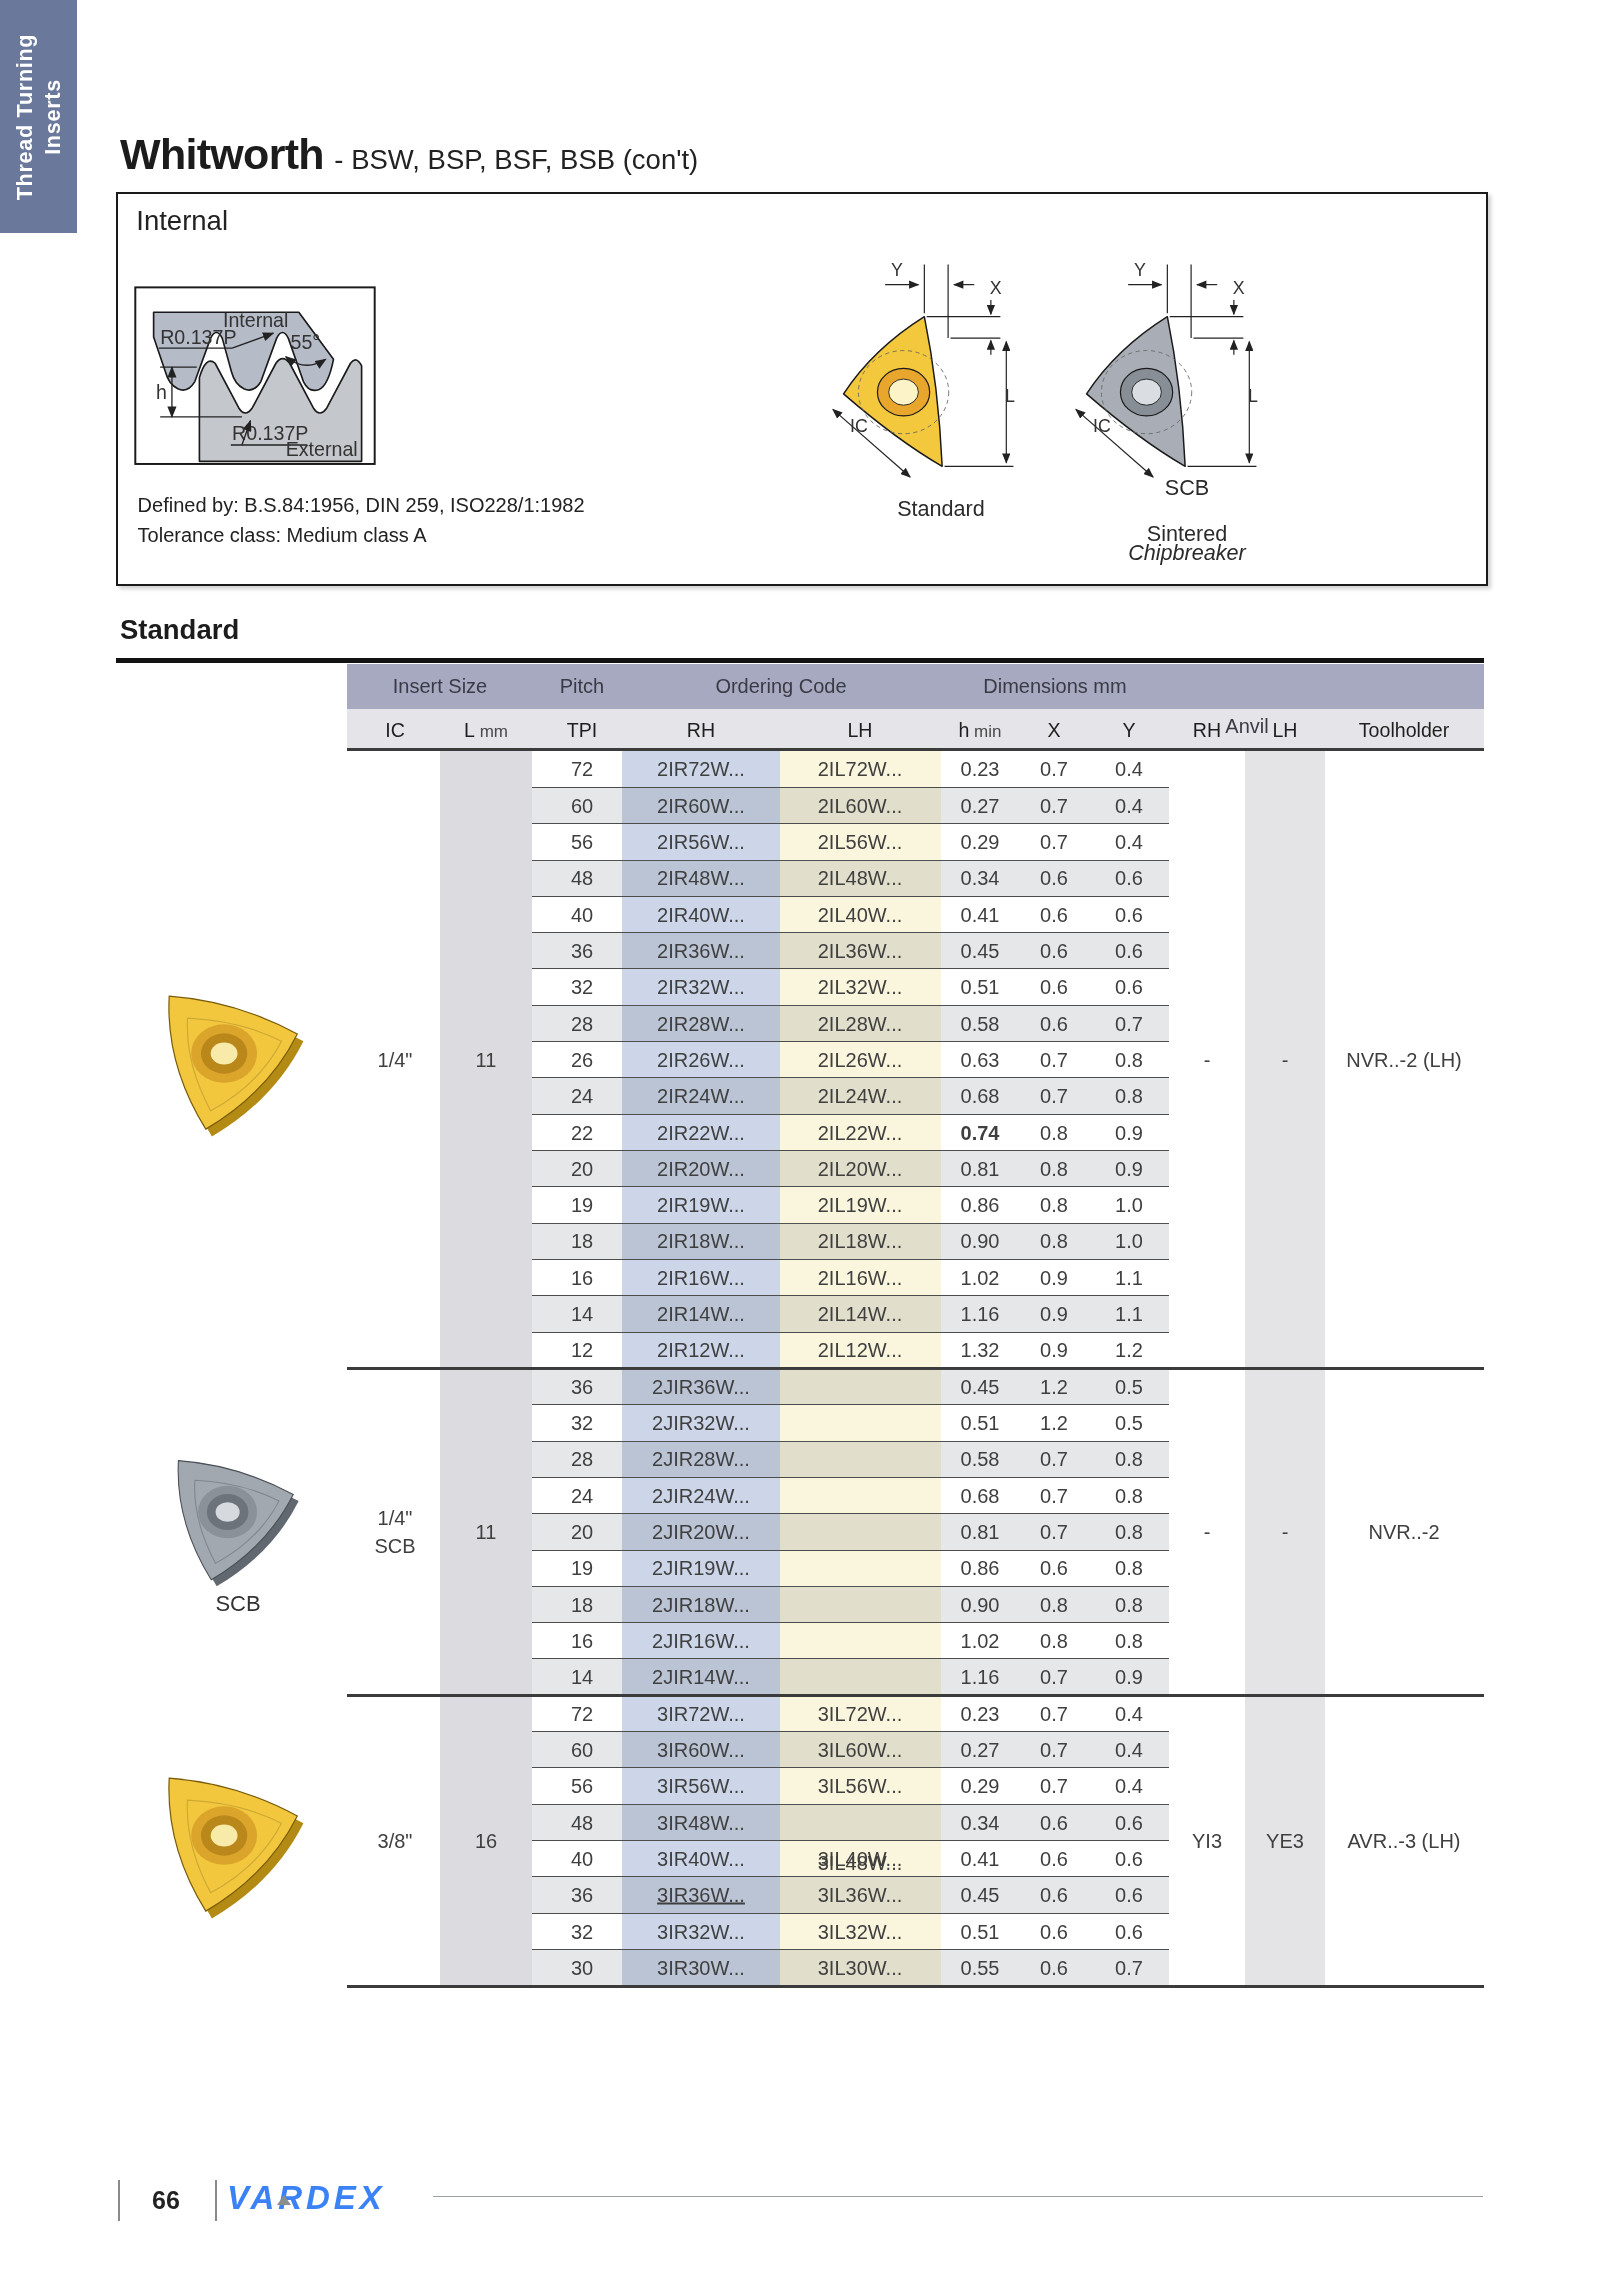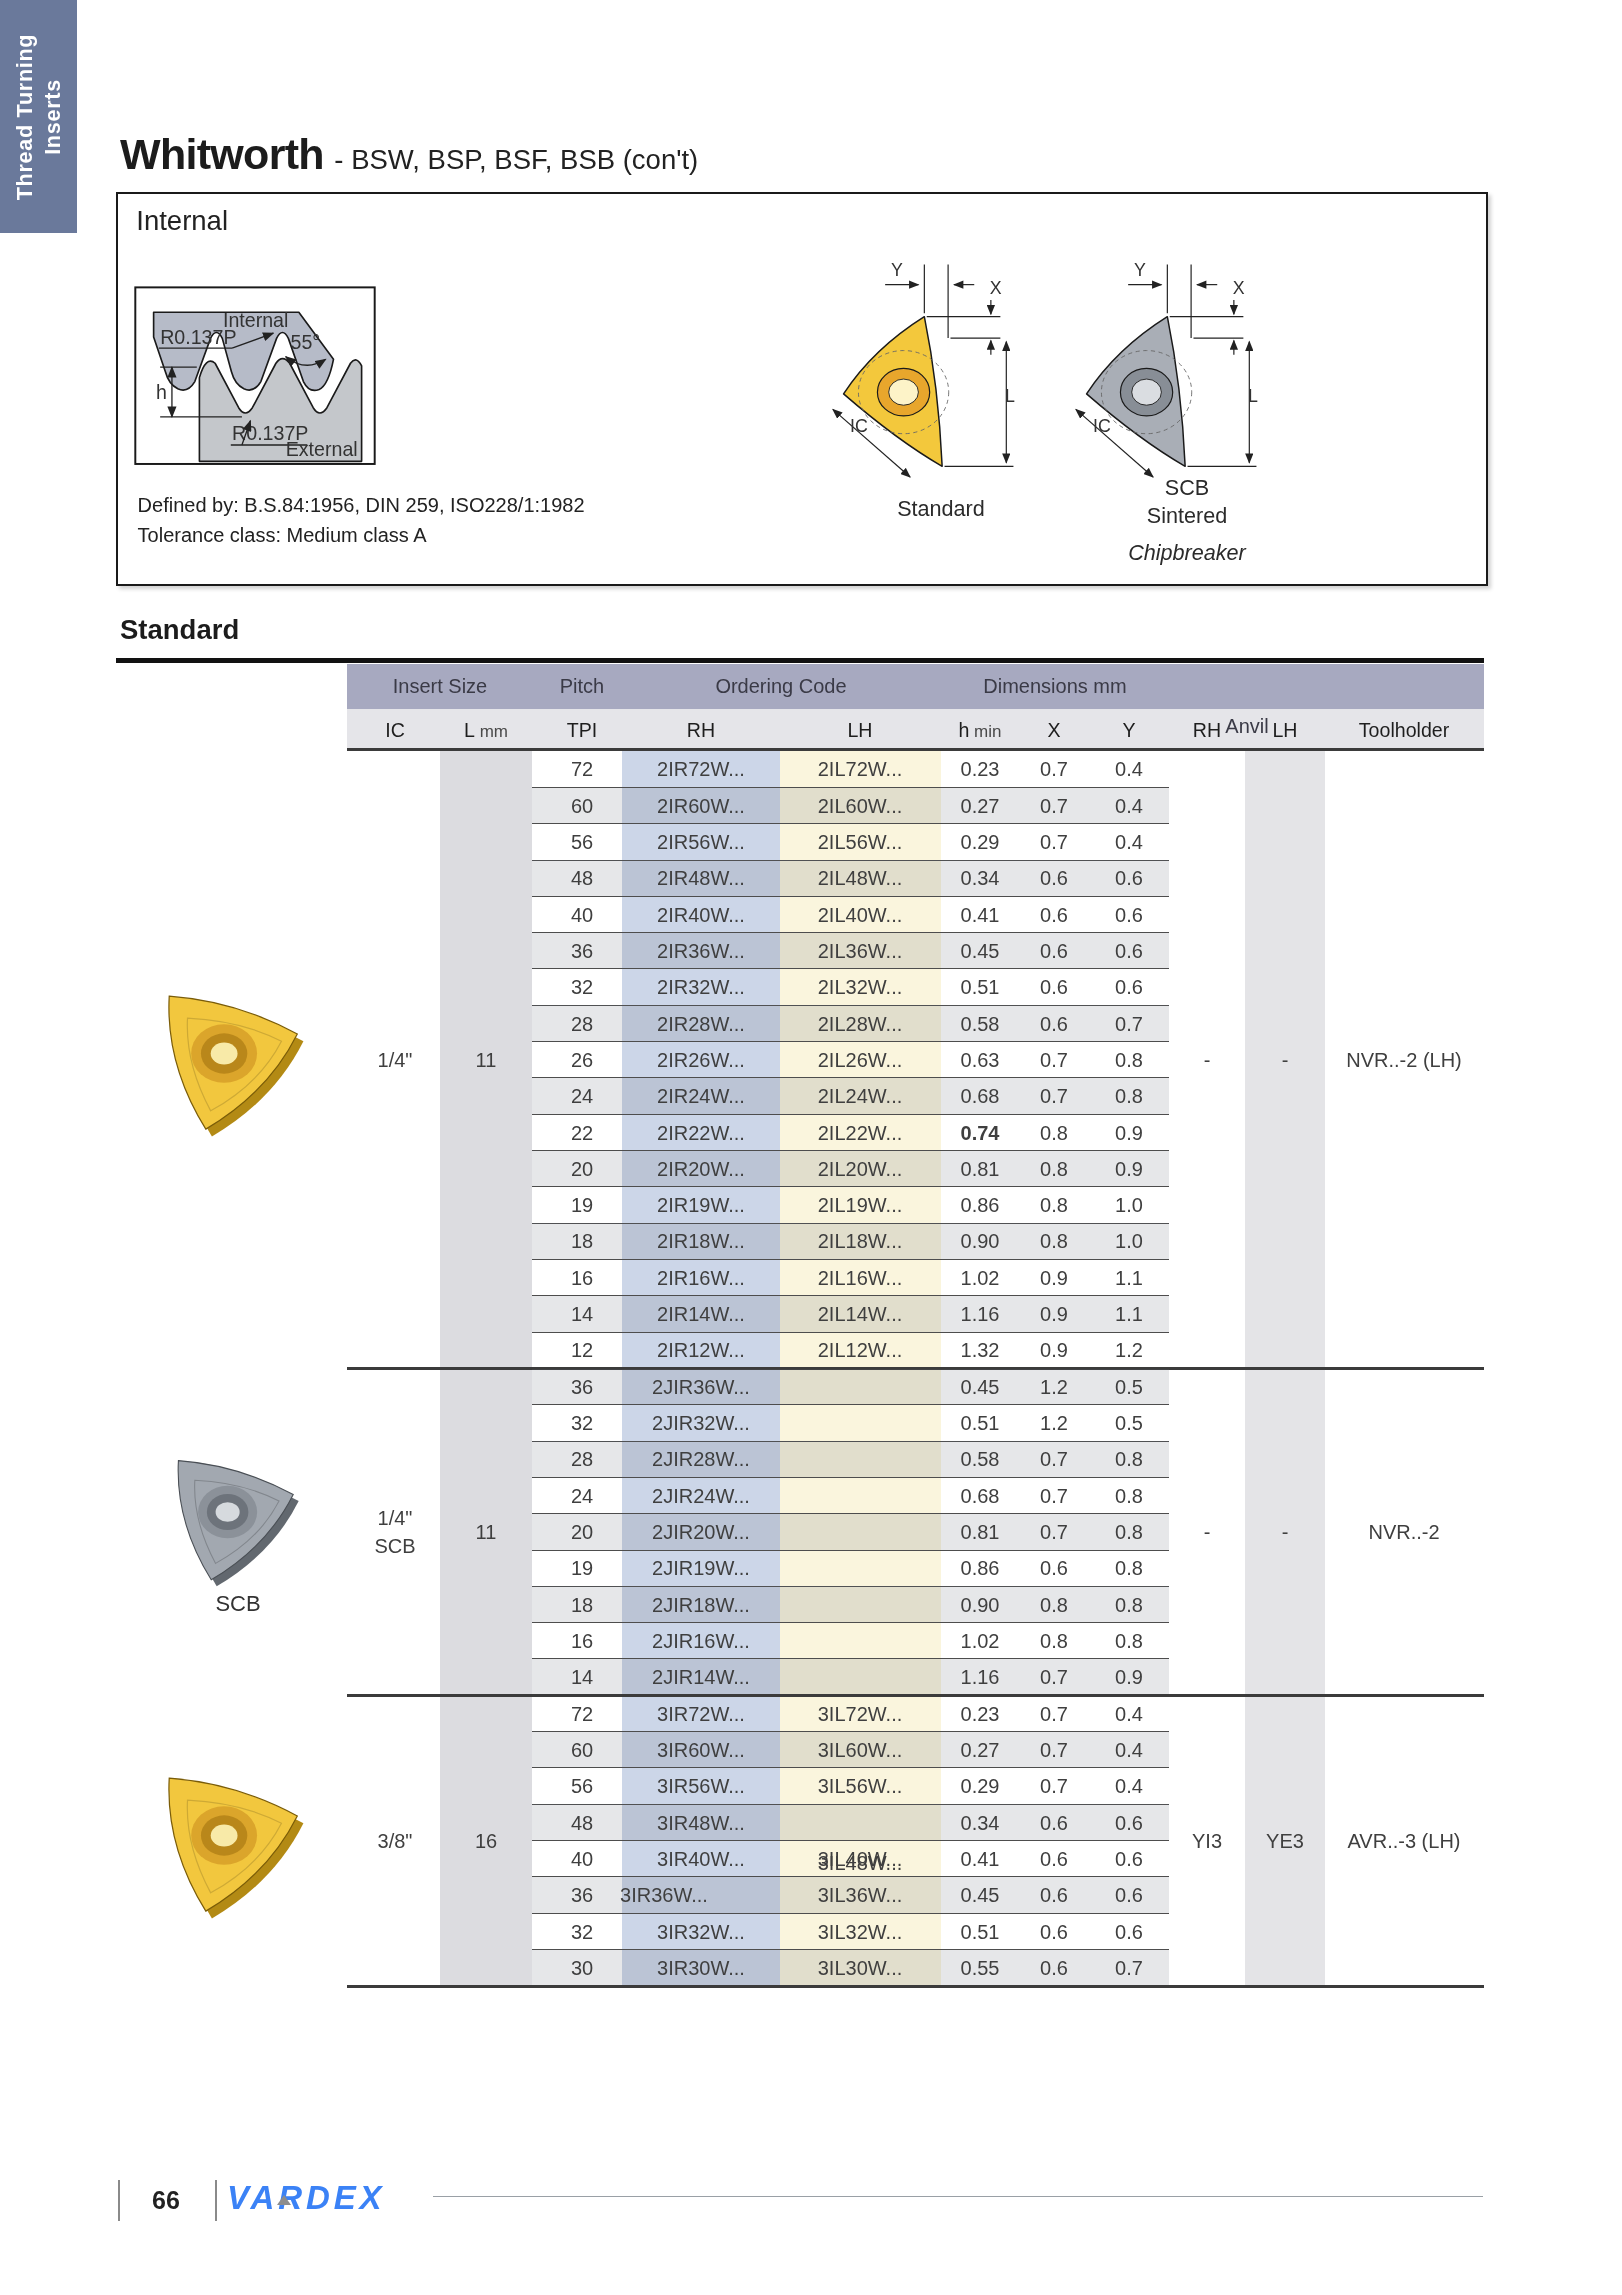--- a/index.html
+++ b/index.html
@@ -143,21 +143,21 @@
       <path class="dim" d="M286,104 V128" marker-end="url(#arr)"></path>
       <path class="dim" d="M286,196 V172" marker-end="url(#arr)"></path>
       <text x="294" y="94" class="lbl" text-anchor="middle">X</text>
       <path class="dim" d="M208,384 H324"></path>
       <path class="dim" d="M312,174 V378" marker-start="url(#arr)" marker-end="url(#arr)"></path>
       <text x="318" y="276" class="lbl" font-size="32" text-anchor="middle">L</text>
       <path class="dim" d="M20,288 L150,402" marker-start="url(#arr)" marker-end="url(#arr)"></path>
       <text x="64" y="326" class="lbl" text-anchor="middle">IC</text>
     </svg>
     <div class="abs caption ctr" style="left:1069px;top:294px;">SCB</div>
-    <div class="abs caption ctr" style="left:1069px;top:322px;">Sintered</div>
+    <div class="abs caption ctr" style="left:1069px;top:340px;">Sintered</div>
     <div class="abs caption ctr" style="left:1069px;top:359px;font-style:italic;">Chipbreaker</div>
   </div>
 
   <div class="abs" style="left:120px;top:614px;font-size:27.5px;font-weight:700;color:#1c1c1c;">Standard</div>
   <div class="abs topline"></div>
 
   <div class="abs hdr-band"></div>
   <div class="abs sub-band"></div>
 
   <div id="tbl">
@@ -394,21 +394,21 @@
       <div class="sepline" style="position: absolute; left: 532px; top: 1840px; width: 637px; height: 1.3px;"></div>
       <div class="cell" style="position: absolute; left: 582px; top: 1859px;">40</div>
       <div class="cell" style="position: absolute; left: 701px; top: 1859px;">3IR40W...</div>
       <div class="cell" style="position: absolute; left: 860px; top: 1859px;">3IL40W...</div>
       <div class="cell" style="position: absolute; left: 980px; top: 1859px;">0.41</div>
       <div class="cell" style="position: absolute; left: 1054px; top: 1859px;">0.6</div>
       <div class="cell" style="position: absolute; left: 1129px; top: 1859px;">0.6</div>
       <div class="sepline" style="position: absolute; left: 532px; top: 1876px; width: 637px; height: 1.3px;"></div>
       <div class="row-shade" style="position: absolute; left: 532px; top: 1877px; width: 637px; height: 36px;"></div>
       <div class="cell" style="position: absolute; left: 582px; top: 1895px;">36</div>
-      <div class="cell" style="position: absolute; left: 664px; top: 1895px;">3IR36W...</div>
+      <div class="cell" style="position: absolute; left: 701px; top: 1895px; text-decoration: underline;">3IR36W...</div>
       <div class="cell" style="position: absolute; left: 860px; top: 1895px;">3IL36W...</div>
       <div class="cell" style="position: absolute; left: 980px; top: 1895px;">0.45</div>
       <div class="cell" style="position: absolute; left: 1054px; top: 1895px;">0.6</div>
       <div class="cell" style="position: absolute; left: 1129px; top: 1895px;">0.6</div>
       <div class="sepline" style="position: absolute; left: 532px; top: 1913px; width: 637px; height: 1.3px;"></div>
       <div class="cell" style="position: absolute; left: 582px; top: 1932px;">32</div>
       <div class="cell" style="position: absolute; left: 701px; top: 1932px;">3IR32W...</div>
       <div class="cell" style="position: absolute; left: 860px; top: 1932px;">3IL32W...</div>
       <div class="cell" style="position: absolute; left: 980px; top: 1932px;">0.51</div>
       <div class="cell" style="position: absolute; left: 1054px; top: 1932px;">0.6</div>

